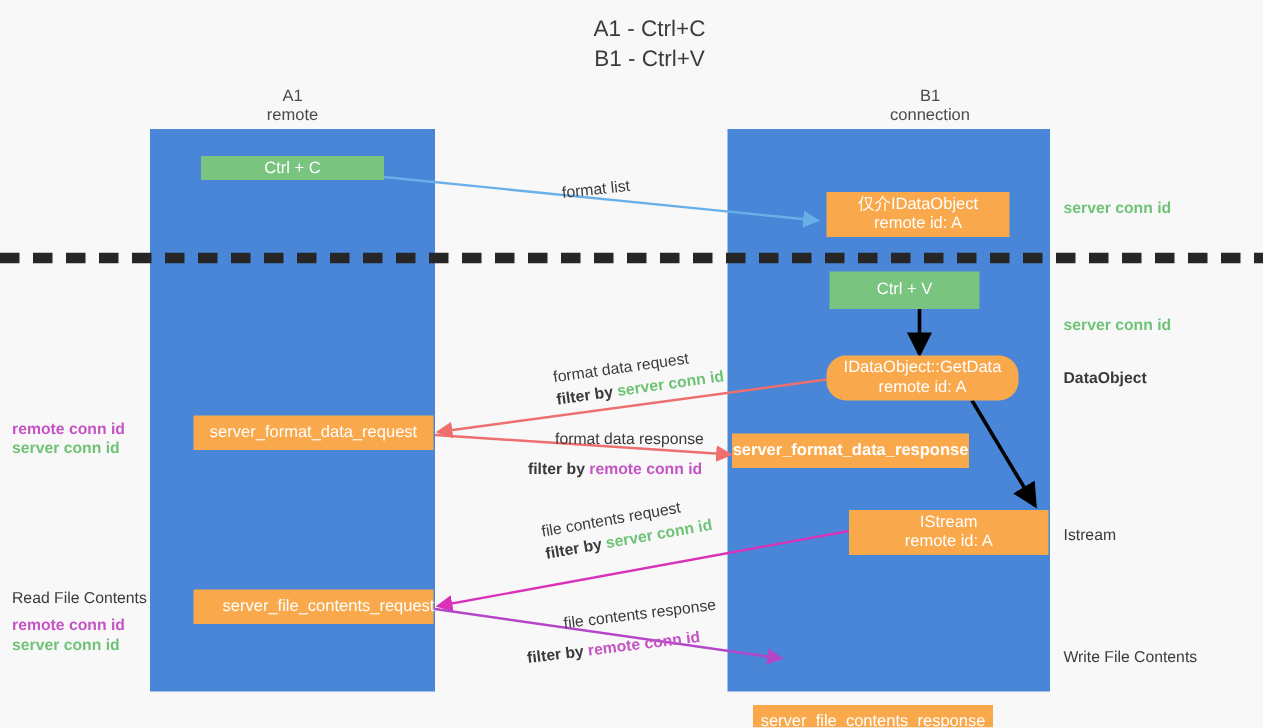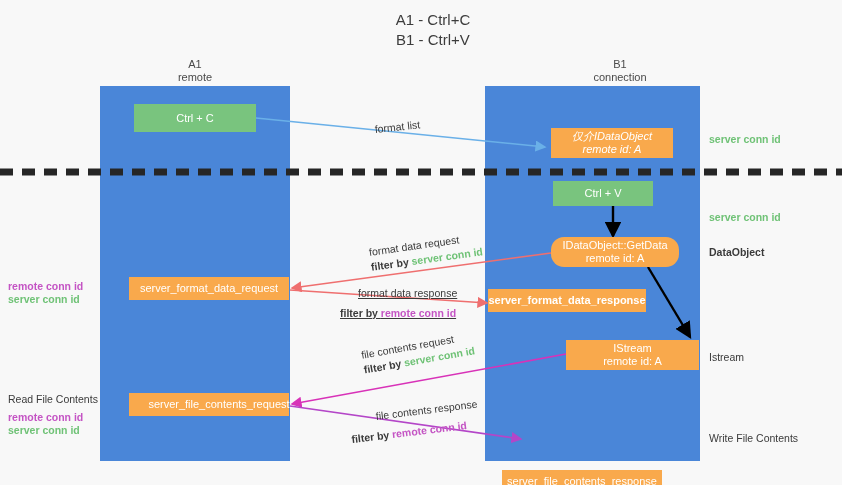--- a/index.html
+++ b/index.html
@@ -130,23 +130,23 @@
 
     <line x1="290" y1="406" x2="521" y2="439" stroke="#b446c8" stroke-width="1.6" marker-end="url(#ar-pur)"></line>
 
     <line x1="613" y1="195" x2="613" y2="236" stroke="#000000" stroke-width="2.4" marker-end="url(#ar-blk)"></line>
 
     <line x1="648" y1="267" x2="690" y2="337" stroke="#000000" stroke-width="2.4" marker-end="url(#ar-blk)"></line>
 
     <line x1="0" y1="172" x2="842" y2="172" stroke="#262626" stroke-width="7" stroke-dasharray="13 9"></line>
   </svg>
 
-  <div class="box green" style="left:134px; top:104px; width:122px; height:28px;">Ctrl + C</div>
-
-  <div class="box orange" style="left:551px; top:128px; width:122px; height:30px;font-style:italic;">仅介IDataObject
+  <div class="box green" style="left:134px; top:104px; width:122px; height:16px;">Ctrl + C</div>
+
+  <div class="box orange" style="left:551px; top:128px; width:122px; height:30px;">仅介IDataObject
 remote id: A</div>
 
   <div class="box green" style="left:553px; top:181px; width:100px; height:25px;">Ctrl + V</div>
 
   <div class="box orange" style="left:551px; top:237px; width:128px; height:30px;border-radius:13px;">IDataObject::GetData
 remote id: A</div>
 
   <div class="box orange" style="left:129px; top:277px; width:160px; height:23px;">server_format_data_request</div>
 
   <div class="box orange" style="left:488px; top:289px; width:158px; height:23px;font-weight:bold;">server_format_data_response</div>
@@ -160,21 +160,21 @@
 
   <div class="edge-label rot" style="left:374px; top:122px; transform: rotate(-6deg);">format list</div>
 
   <div class="edge-label rot" style="left:368px; top:245px; transform: rotate(-8deg);">
     <div>format data request</div>
     <div>
       <span class="bold-plain">filter by </span><span class="green-txt">server conn id</span>
     </div>
   </div>
 
-  <div class="edge-label" style="left:358px; top:286px;text-decoration:underline;">
+  <div class="edge-label" style="left:370px; top:286px;">
     <div>format data response</div>
     <div style="margin-top:5px; margin-left:-18px;">
       <span class="bold-plain">filter by </span><span class="magenta-txt">remote conn id</span>
     </div>
   </div>
 
   <div class="edge-label rot" style="left:360px; top:348px; transform: rotate(-10deg);">
     <div>file contents request</div>
     <div>
       <span class="bold-plain">filter by </span><span class="green-txt">server conn id</span>

